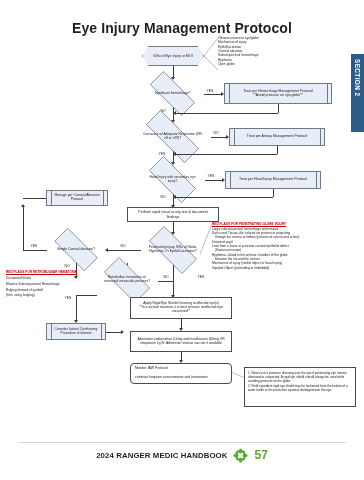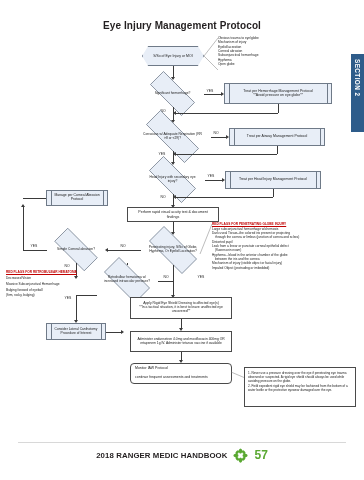--- a/index.html
+++ b/index.html
@@ -14,21 +14,21 @@
     width: 364px; height: 480px;
     background: #ffffff;
   }
 
   
   .title {
     position: absolute;
     left: 0; right: 0;
     top: 20px;
     text-align: center;
-    font-size: 10px;
+    font-size: 14px;
     font-weight: bold;
     color: #231f20;
     letter-spacing: 0.1px;
   }
 
   
   .section-tab {
     position: absolute;
     right: 0;
     top: 54px;
@@ -419,21 +419,21 @@
     <line x1="1" y1="4" x2="20" y2="12"></line>
   </svg>
 
   <div class="note-box" style="left:244px; top:367px; width:112px; height:40px;">
     <p>1.  Never use a pressure dressing over the eye if penetrating eye trauma observed or suspected. A rigid eye shield should always be used while avoiding pressure on the globe.</p>
     <p>2.  Field expedient rigid eye shield may be fashioned from the bottom of a water bottle or the protective eyewear damaged over the eye.</p>
   </div>
 
   <div class="footer-rule"></div>
   <div class="footer">
-    <div class="footer-text">2018 RANGER MEDIC HANDBOOK</div>
+    <div class="footer-text">2024 RANGER MEDIC HANDBOOK</div>
     <div class="footer-logo">
       <svg viewBox="0 0 40 40" width="15" height="15" aria-hidden="true">
         <g fill="#5aa832">
           <ellipse cx="20" cy="8" rx="4.5" ry="7"></ellipse>
           <ellipse cx="20" cy="32" rx="4.5" ry="7"></ellipse>
           <ellipse cx="8" cy="20" rx="7" ry="4.5"></ellipse>
           <ellipse cx="32" cy="20" rx="7" ry="4.5"></ellipse>
           <ellipse cx="11.5" cy="11.5" rx="6" ry="3.6" transform="rotate(-45 11.5 11.5)"></ellipse>
           <ellipse cx="28.5" cy="11.5" rx="6" ry="3.6" transform="rotate(45 28.5 11.5)"></ellipse>
           <ellipse cx="11.5" cy="28.5" rx="6" ry="3.6" transform="rotate(45 11.5 28.5)"></ellipse>

